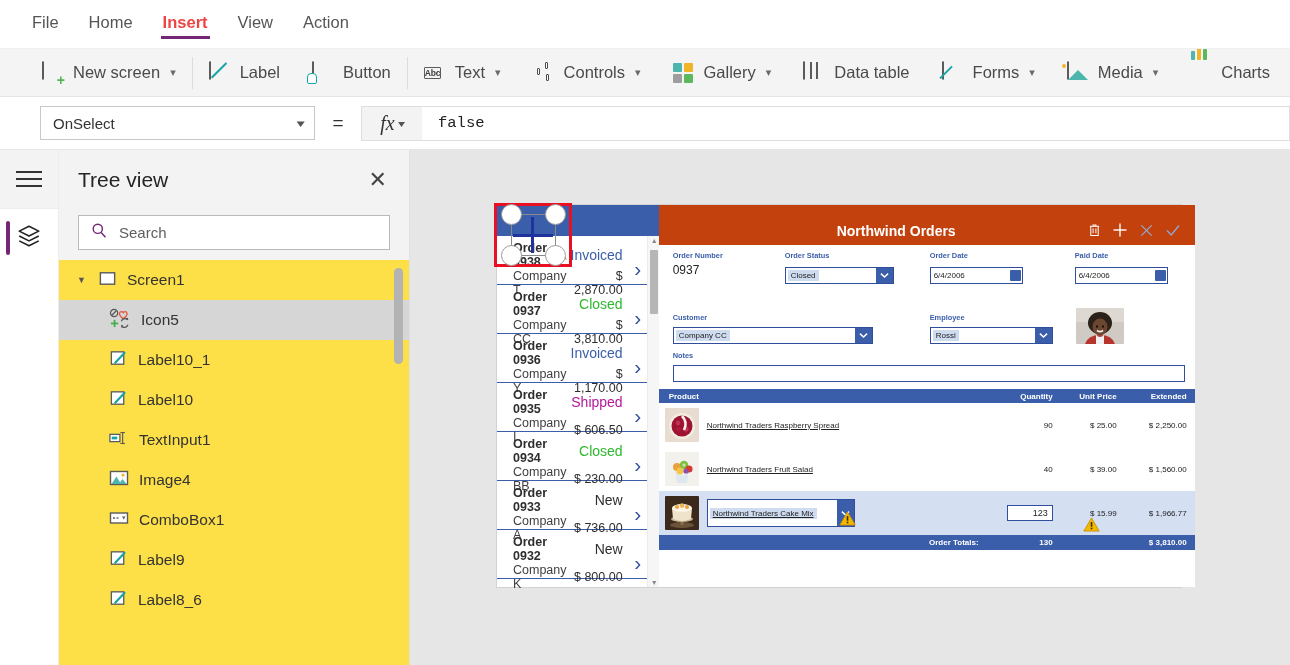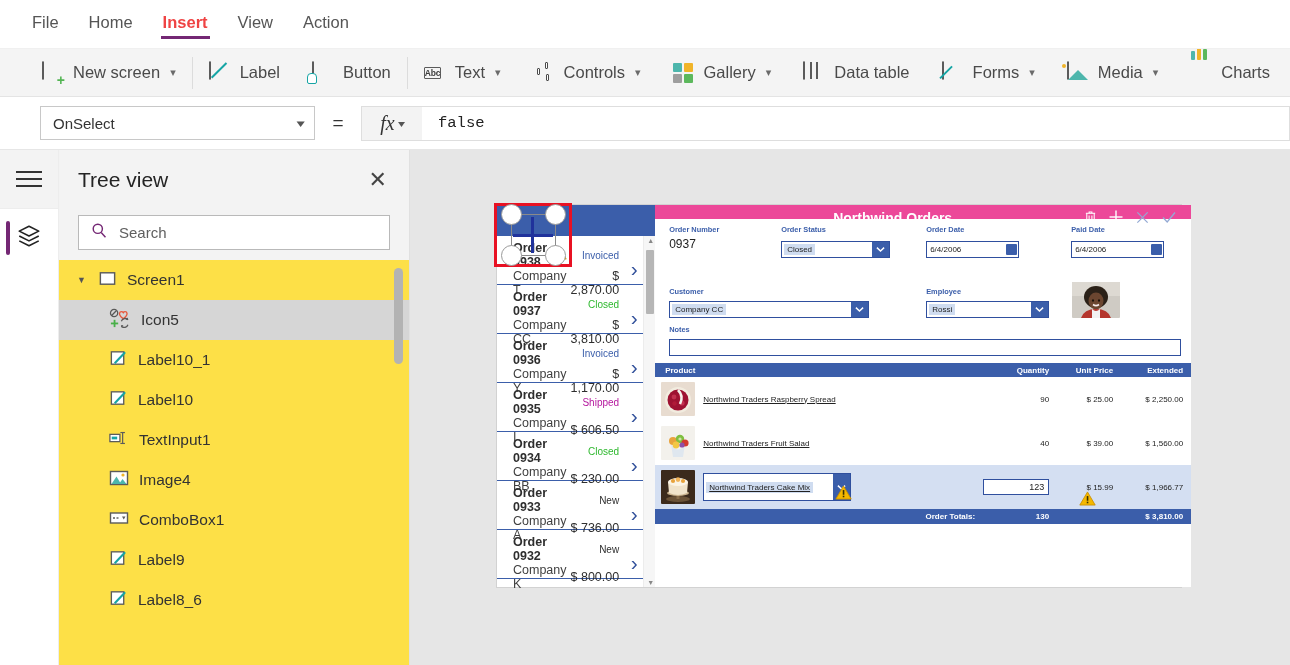--- a/index.html
+++ b/index.html
@@ -135,32 +135,32 @@
     display:flex; font-size:10px;
   }
 
   
   .gal { width:222px; background:#fff; position:relative; }
   .gal-top { height:31px; background:#3b5eaa; }
   .gal-item { height:49px; border-bottom:1.5px solid #3b5eaa; padding:5px 10px 0 16px;
               display:grid; grid-template-columns:1fr auto 22px; grid-template-rows:auto auto;
               column-gap:4px; align-items:center; cursor:pointer;}
   .gal-item .on { font-weight:bold; font-size:12.5px; color:#2e2e2e; grid-column:1; display:flex; align-items:center; gap:5px;}
-  .gal-item .st { font-size:10px; text-align:right; grid-column:2; }
+  .gal-item .st { font-size:14px; text-align:right; grid-column:2; }
   .gal-item .cn { font-size:12.5px; color:#3f3f3f; grid-column:1;}
   .gal-item .am { font-size:12.5px; color:#2e2e2e; text-align:right; grid-column:2;}
   .gal-item .ch { grid-column:3; grid-row:1 / span 2; color:#32519b; font-size:21px; font-weight:300; text-align:center;}
   .gal-scroll { position:absolute; right:0; top:31px; width:12px; bottom:0; background:#f6f6f6;
                 border-left:1px solid #ececec;}
   .gal-scroll .thumb { position:absolute; top:14px; left:2px; width:8px; height:64px; background:#b6b6b6; border-radius:1px;}
   .gal-scroll .ar { position:absolute; left:3px; font-size:7px; color:#888; }
 
   
   .det { flex:1; background:#fff; display:flex; flex-direction:column; position:relative;}
-  .det-head { height:14px; background:#ec4899; display:flex; align-items:center; padding:12px 10px 0 0; }
+  .det-head { height:40px; background:#c2410c; display:flex; align-items:center; padding:12px 10px 0 0; }
   .det-title { flex:1; text-align:center; color:#fff; font-weight:bold; font-size:14px; padding-left:46px;}
   .det-acts { display:flex; align-items:center; gap:11px; padding-right:4px;}
   .det-acts .a { color:#fff; cursor:pointer; line-height:1;}
   .det-acts .a.dim { color:#93a9d4; }
 
   .fields { padding:6px 10px 0 14px; }
   .frow { display:flex; gap:0; }
   .fld { display:flex; flex-direction:column; }
   .flabel { font-size:7.4px; color:#3b5eaa; margin-bottom:2px; font-weight:bold;}
   .fval { font-size:12px; color:#222; padding-top:1px;}
@@ -185,21 +185,21 @@
           padding:0 8px 0 6px; font-size:8px; color:#222; }
   .prow .pname { display:flex; align-items:center; gap:8px;text-decoration:underline;}
   .prow .thumb { width:34px; height:34px; border-radius:1px; flex:0 0 34px; overflow:hidden;}
   .prow .r { text-align:right; }
   .prow.edit { background:#d4dff2; }
   .totals { height:15px; background:#3b5eaa; color:#fff; font-size:8px; font-weight:bold;
             display:grid; grid-template-columns:1fr 68px 64px 70px; align-items:center; padding:0 8px 0 10px;}
   .totals .r { text-align:right; }
   .totals .lbl { text-align:right; padding-right:6px; }
 
-  .qty-in { width:66px; height:16px; border:1.4px solid #2f4f9e; background:#fff; font-size:9px;
+  .qty-in { width:46px; height:16px; border:1.4px solid #2f4f9e; background:#fff; font-size:9px;
             color:#222; text-align:right; padding-right:4px; line-height:14px; margin-left:auto;}
 
   
   .selbox { position:absolute; border:3px solid #e81123; }
   .handles { position:absolute; }
   .handles .line { position:absolute; background:#8a8a8a; }
   .handles .h { position:absolute; width:21px; height:21px; border-radius:50%;
                 background:#fff; border:1.3px solid #9a9a9a;}
   .crosshair { position:absolute; }
   .crosshair i { position:absolute; background:#20329b;}

